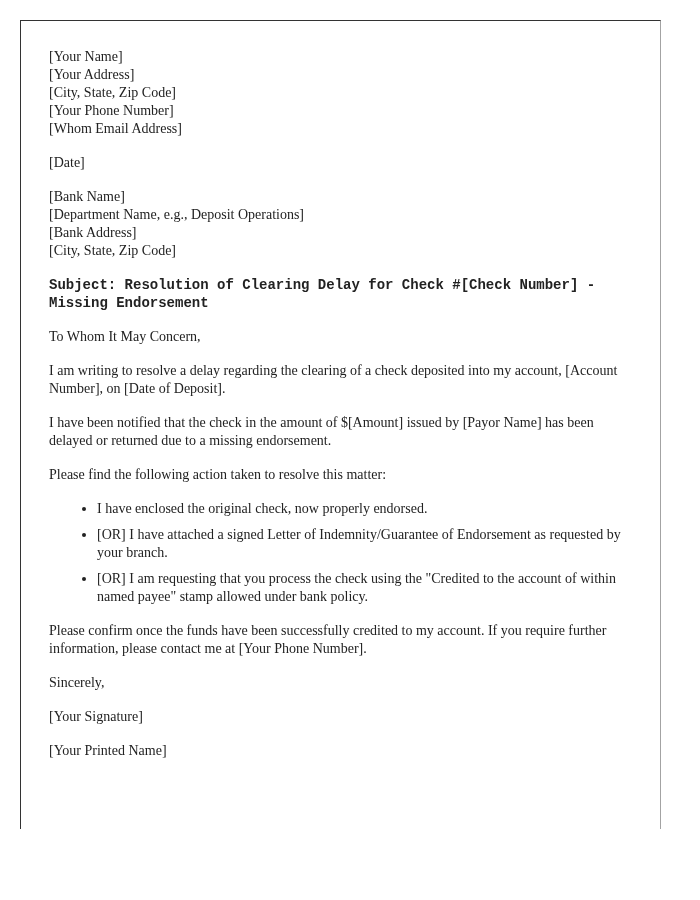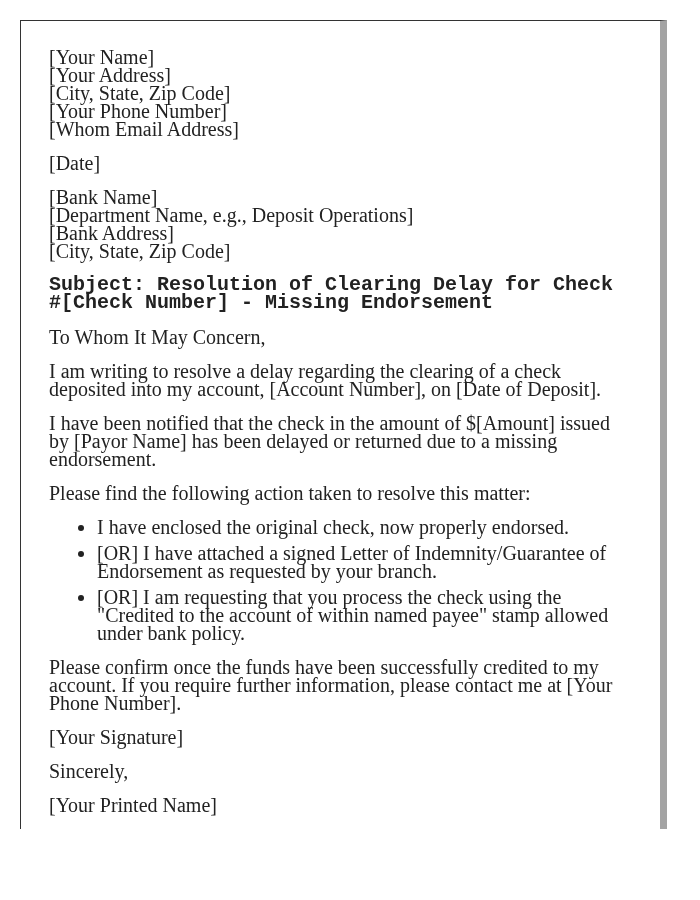--- a/index.html
+++ b/index.html
@@ -4,25 +4,25 @@
 <style>
   html, body { margin: 0; padding: 0; background: #ffffff; }
   body { width: 700px; height: 900px; position: relative; overflow: hidden; }
   .page {
     position: absolute;
     left: 20px; top: 20px;
     width: 583px;
     height: 781px;
     border-top: 1px solid #333333;
     border-left: 1px solid #333333;
-    border-right: 7px solid #a3a3a3;
+    border-right: 1px solid #a3a3a3;
     padding: 27px 28px 0 28px;
     overflow: hidden;
     font-family: "Liberation Serif", "DejaVu Serif", serif;
-    font-size: 20px;
+    font-size: 14px;
     line-height: 18px;
     color: #222222;
   }
   .page p { margin: 0 0 16px 0; }
   .page p.block span { display: block; }
   .subject { font-weight: bold; font-family: Liberation Mono, monospace; }
   .actions { margin: 0 0 16px 0; padding-left: 40px; list-style: disc; }
   .actions li { margin: 8px; }
 </style>
 </head>
@@ -55,16 +55,16 @@
   <p>Please find the following action taken to resolve this matter:</p>
 
   <ul class="actions">
     <li>I have enclosed the original check, now properly endorsed.</li>
     <li>[OR] I have attached a signed Letter of Indemnity/Guarantee of Endorsement as requested by your branch.</li>
     <li>[OR] I am requesting that you process the check using the "Credited to the account of within named payee" stamp allowed under bank policy.</li>
   </ul>
 
   <p>Please confirm once the funds have been successfully credited to my account. If you require further information, please contact me at [Your Phone Number].</p>
 
+  <p>Sincerely,</p>
   <p>[Your Signature]</p>
-  <p>Sincerely,</p>
   <p>[Your Printed Name]</p>
 </div>
 
 </body></html>

